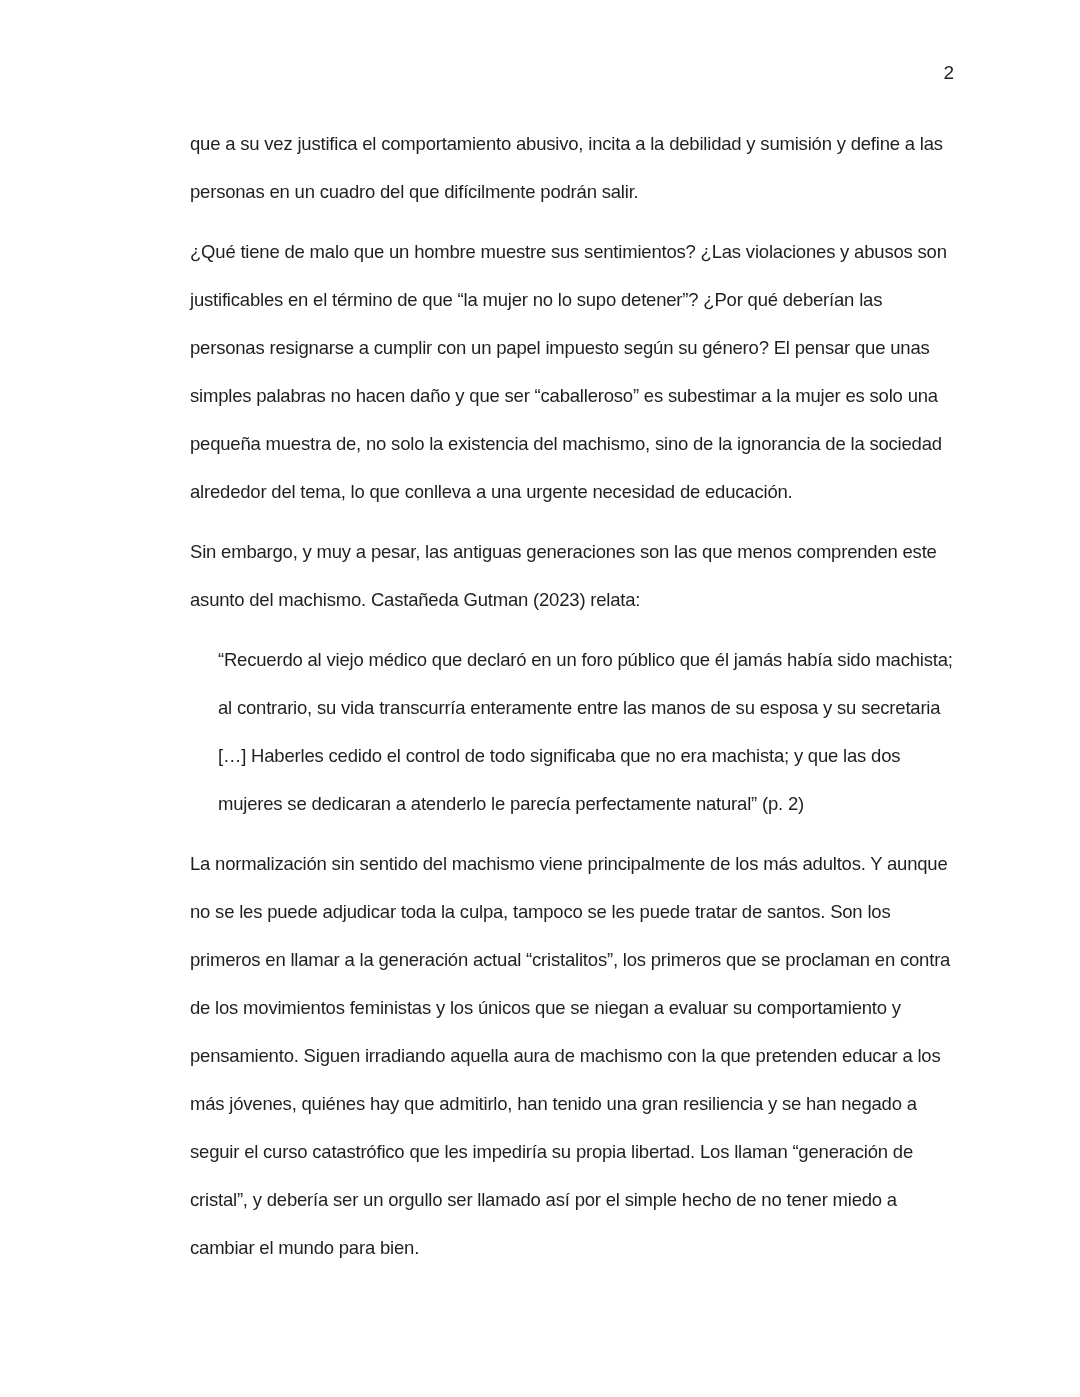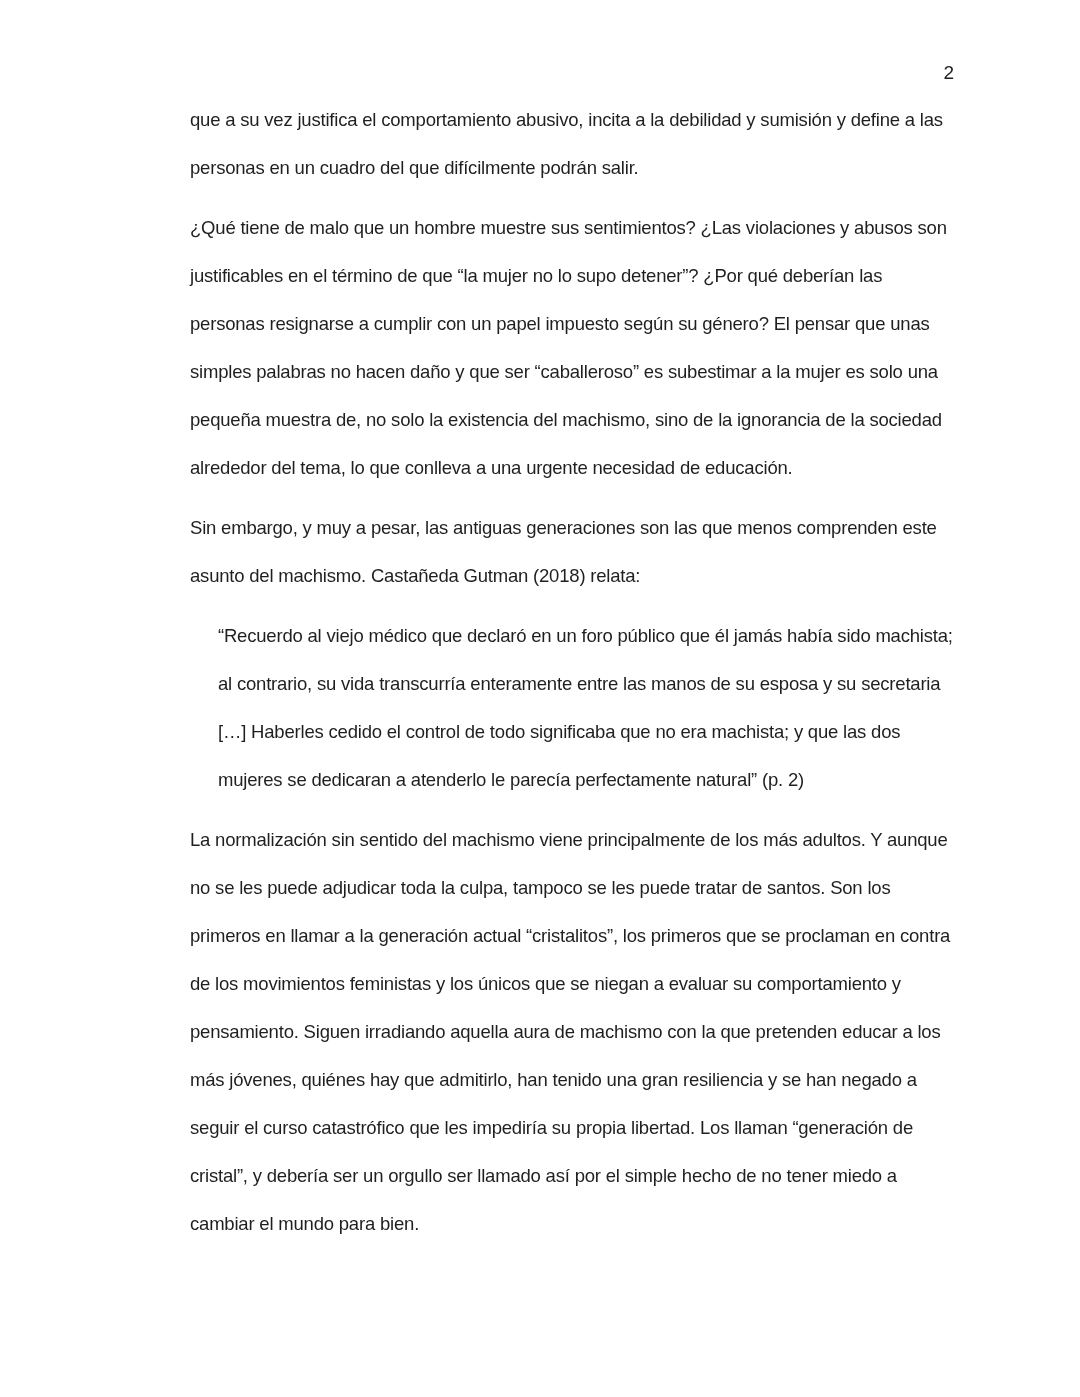--- a/index.html
+++ b/index.html
@@ -22,21 +22,21 @@
   .page-number {
     position: absolute;
     top: 60px;
     right: 126px;
     font-size: 19px;
     line-height: 26px;
     color: #1f1f1f;
   }
   .content {
     position: absolute;
-    top: 96px;
+    top: 120px;
     left: 190px;
     width: 770px;
     font-size: 18.5px;
     letter-spacing: -0.2px;
     line-height: 48px;
     color: #1f1f1f;
     text-align: left;
   }
   .content p {
     margin: 0 0 12px 0;
@@ -50,19 +50,19 @@
 <body>
 
 <div class="page">
   <div class="page-number">2</div>
 
   <div class="content">
     <p>que a su vez justifica el comportamiento abusivo, incita a la debilidad y sumisión y define a las personas en un cuadro del que difícilmente podrán salir.</p>
 
     <p>¿Qué tiene de malo que un hombre muestre sus sentimientos? ¿Las violaciones y abusos son justificables en el término de que “la mujer no lo supo detener”? ¿Por qué deberían las personas resignarse a cumplir con un papel impuesto según su género? El pensar que unas simples palabras no hacen daño y que ser “caballeroso” es subestimar a la mujer es solo una pequeña muestra de, no solo la existencia del machismo, sino de la ignorancia de la sociedad alrededor del tema, lo que conlleva a una urgente necesidad de educación.</p>
 
-    <p>Sin embargo, y muy a pesar, las antiguas generaciones son las que menos comprenden este asunto del machismo. Castañeda Gutman (2018) relata:</p>
+    <p>Sin embargo, y muy a pesar, las antiguas generaciones son las que menos comprenden este asunto del machismo. Castañeda Gutman (2023) relata:</p>
 
     <blockquote>“Recuerdo al viejo médico que declaró en un foro público que él jamás había sido machista; al contrario, su vida transcurría enteramente entre las manos de su esposa y su secretaria […] Haberles cedido el control de todo significaba que no era machista; y que las dos mujeres se dedicaran a atenderlo le parecía perfectamente natural” (p. 2)</blockquote>
 
     <p>La normalización sin sentido del machismo viene principalmente de los más adultos. Y aunque no se les puede adjudicar toda la culpa, tampoco se les puede tratar de santos. Son los primeros en llamar a la generación actual “cristalitos”, los primeros que se proclaman en contra de los movimientos feministas y los únicos que se niegan a evaluar su comportamiento y pensamiento. Siguen irradiando aquella aura de machismo con la que pretenden educar a los más jóvenes, quiénes hay que admitirlo, han tenido una gran resiliencia y se han negado a seguir el curso catastrófico que les impediría su propia libertad. Los llaman “generación de cristal”, y debería ser un orgullo ser llamado así por el simple hecho de no tener miedo a cambiar el mundo para bien.</p>
   </div>
 </div>
 
 </body></html>

